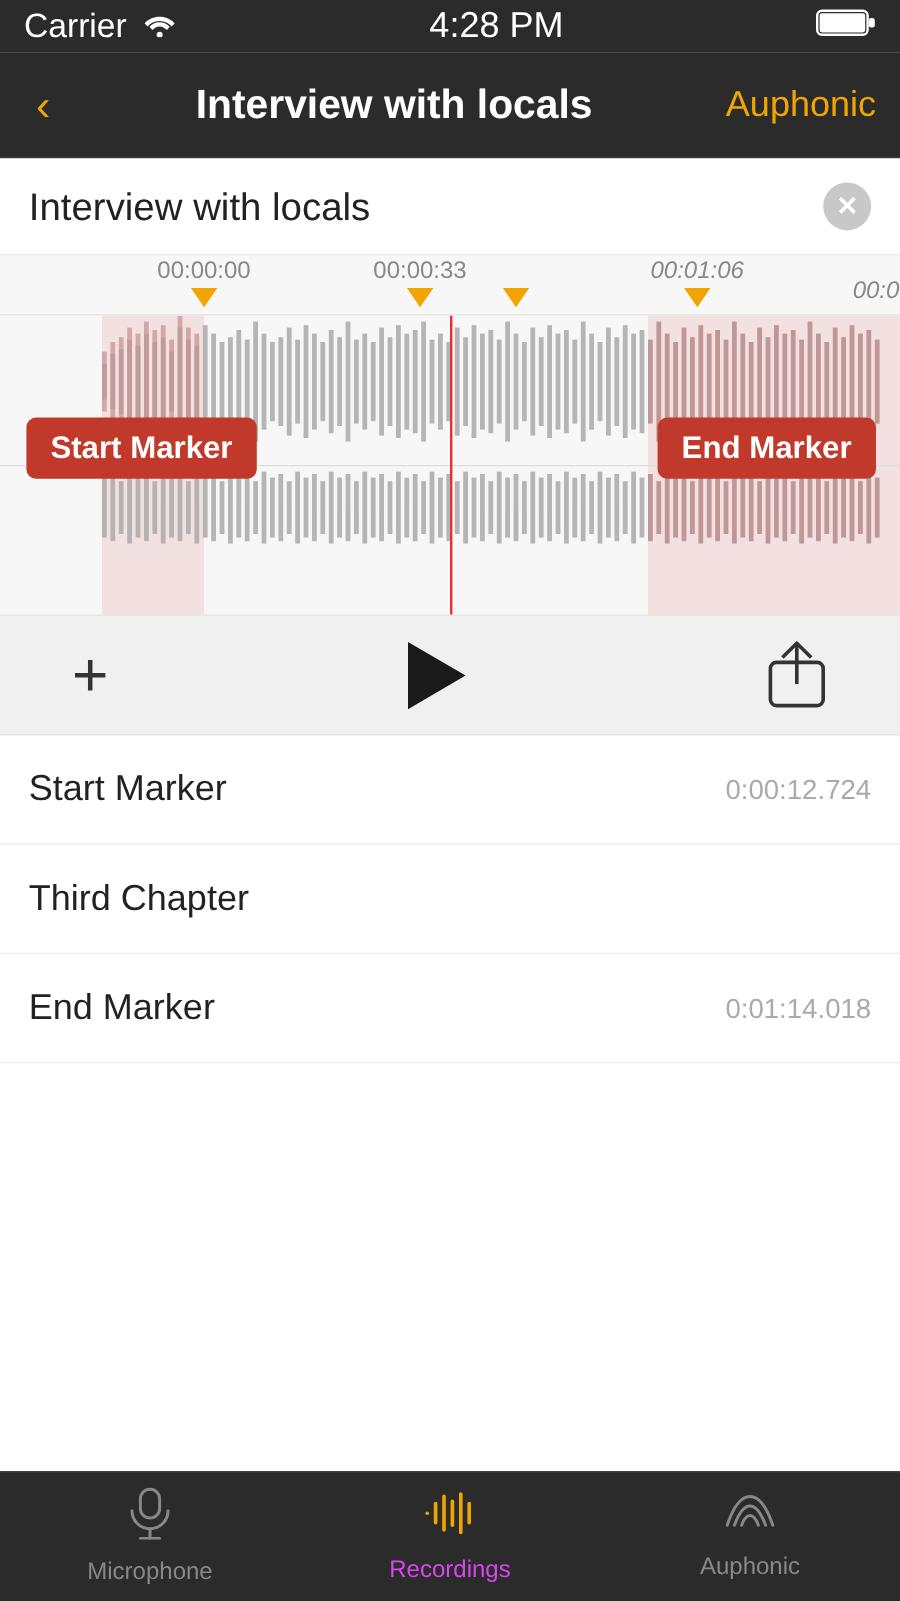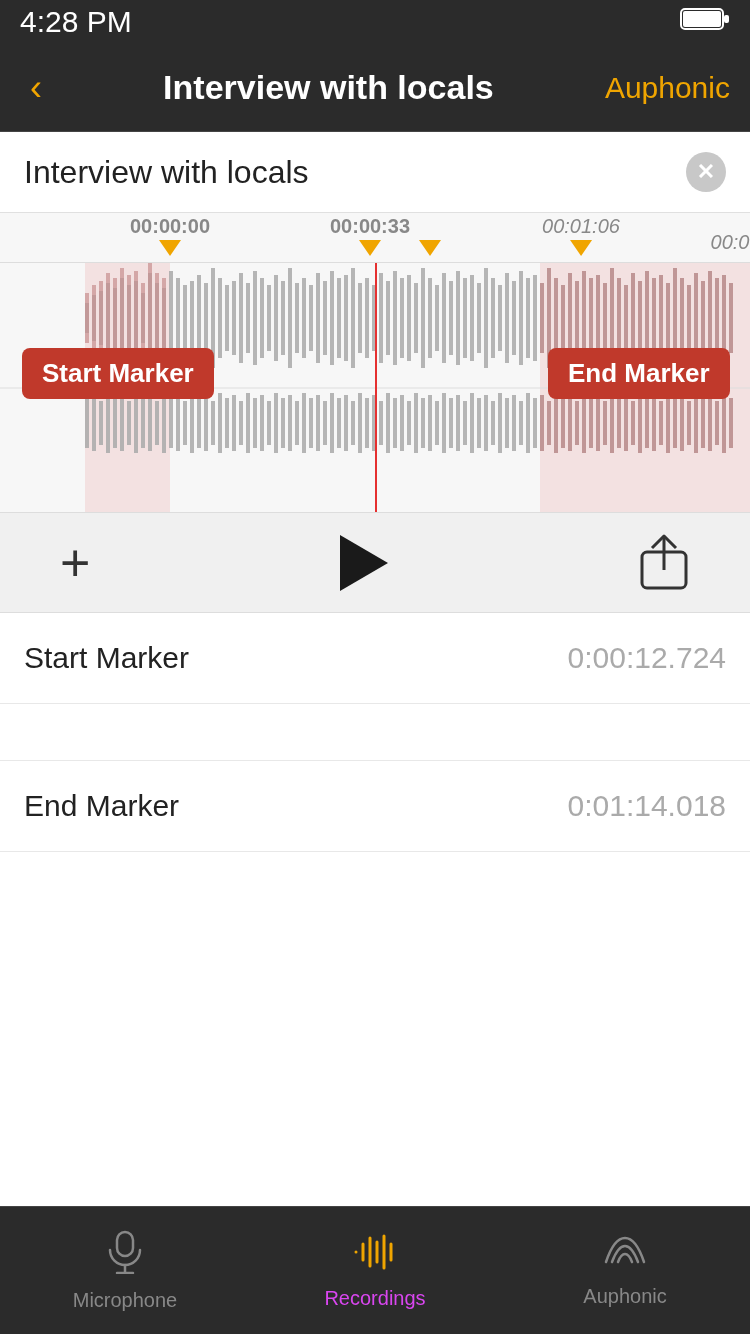--- a/index.html
+++ b/index.html
@@ -208,31 +208,31 @@
       justify-content: space-between;
       align-items: center;
       padding: 28px 24px;
       border-bottom: 1px solid #e8e8e8;
     }
     .marker-name {
       font-size: 30px;
       color: #222;
     }
     .marker-time {
-      font-size: 30px;
+      font-size: 23px;
       color: #aaa;
     }
 
     
     .tab-bar {
       position: fixed;
       bottom: 0;
       left: 0;
       width: 750px;
-      height: 128px;
+      height: 108px;
       background: #2b2b2b;
       display: flex;
       align-items: center;
       justify-content: space-around;
       border-top: 1px solid #444;
     }
     .tab-item {
       display: flex;
       flex-direction: column;
       align-items: center;
@@ -256,20 +256,30 @@
     .main-content {
       padding-bottom: 100px;
     }
   </style>
 </head>
 <body>
 
 <div class="main-content">
 
   <div class="status-bar">
+    <span>
+      <span>Carrier</span>
+      <span style="margin-left:6px;">
+        <svg width="28" height="22" viewBox="0 0 28 22" fill="white">
+          <path d="M14 5C9 5 4.5 7 1.5 10.5L4 13c2.3-2.7 5.7-4.5 10-4.5s7.7 1.8 10 4.5l2.5-2.5C23.5 7 19 5 14 5z"></path>
+          <path d="M14 9.5c-3.5 0-6.5 1.5-8.5 3.8L8 16c1.5-1.8 3.7-3 6-3s4.5 1.2 6 3l2.5-2.7c-2-2.3-5-3.8-8.5-3.8z"></path>
+          <circle cx="14" cy="20" r="2.5"></circle>
+        </svg>
+      </span>
+    </span>
     <span class="time">4:28 PM</span>
     <span>
       <svg width="50" height="26" viewBox="0 0 50 26" fill="none">
         <rect x="1" y="3" width="42" height="20" rx="4" stroke="white" stroke-width="2"></rect>
         <rect x="44" y="9" width="5" height="8" rx="2" fill="white"></rect>
         <rect x="3" y="5" width="38" height="16" rx="2" fill="white"></rect>
       </svg>
     </span>
   </div>
 
@@ -280,25 +290,25 @@
   </div>
 
   <div class="title-row">
     <input class="title-input" type="text" placeholder="Recording title" value="Interview with locals" style="">
     <button class="clear-btn">✕</button>
   </div>
 
   <div class="waveform-container">
 
     <div class="timeline">
-      <div class="timeline-marker" style="left: 170px; font-weight: bold;">
+      <div class="timeline-marker" style="left: 170px;">
         <span class="timeline-label">00:00:00</span>
         <div class="arrow-down"></div>
       </div>
-      <div class="timeline-marker" style="left: 370px; font-weight: bold;">
+      <div class="timeline-marker" style="left: 350px;">
         <span class="timeline-label">00:00:33</span>
         <div class="arrow-down"></div>
       </div>
       <div class="timeline-marker" style="left: 430px;">
         <div class="arrow-down" style="margin-top:20px;"></div>
       </div>
       <div class="timeline-marker" style="left: 581px; font-style: italic;">
         <span class="timeline-label">00:01:06</span>
         <div class="arrow-down"></div>
       </div>
@@ -548,20 +558,21 @@
       </svg>
     </button>
   </div>
 
   <div class="markers-list">
     <div class="marker-row">
       <span class="marker-name">Start Marker</span>
       <span class="marker-time">0:00:12.724</span>
     </div>
     <div class="marker-row">
+      <span class="marker-name">Third Chapter</span>
     </div>
     <div class="marker-row">
       <span class="marker-name">End Marker</span>
       <span class="marker-time">0:01:14.018</span>
     </div>
   </div>
 </div>
 
 <div class="tab-bar">
 

